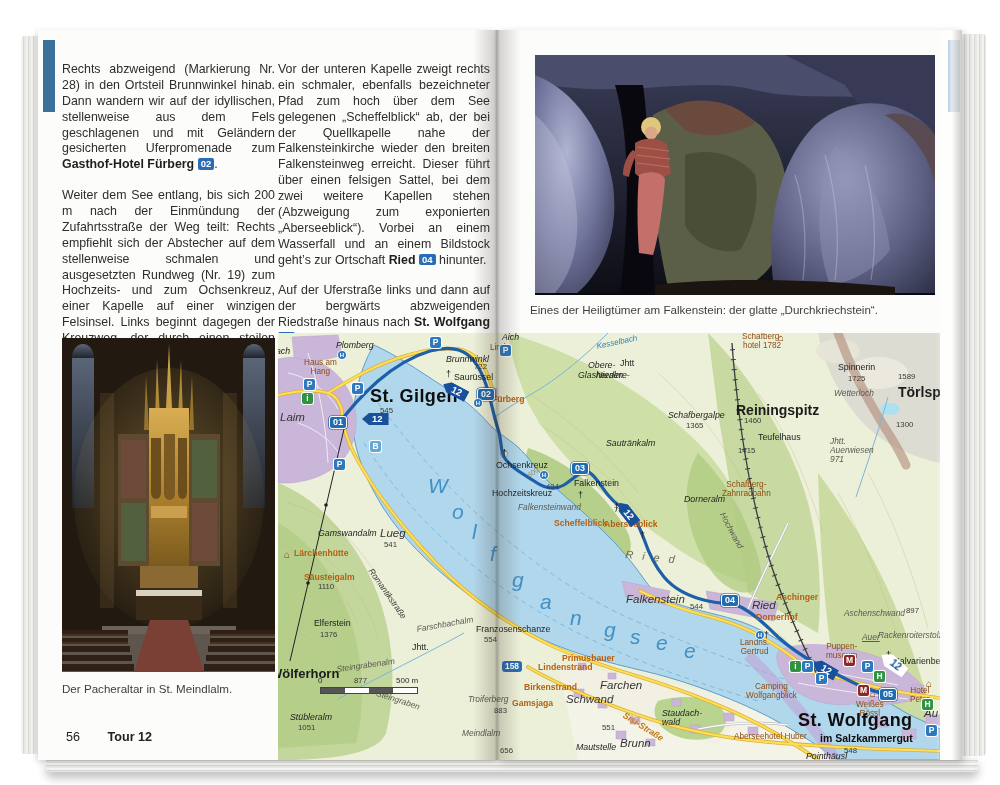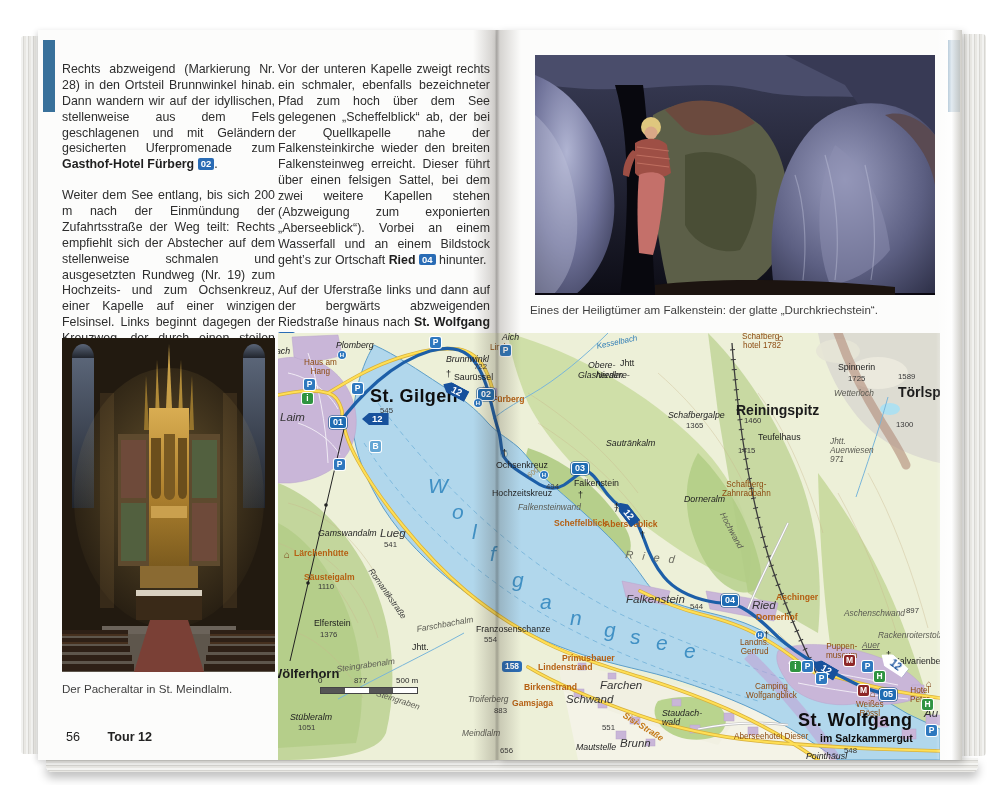--- a/index.html
+++ b/index.html
@@ -451,32 +451,32 @@
         <div class="lbl s-cross" style="left: 486px; top: 298px;">†</div>
         <div class="lbl s-hut" style="left: 468px; top: 350px;">Camping
 Wolfgangblick</div>
         <div class="lbl s-hut" style="left: 548px; top: 310px;">Puppen-
 museum</div>
         <div class="lbl s-place" style="left: 616px; top: 324px;">Kalvarienberg</div>
         <div class="lbl s-cross" style="left: 608px; top: 318px;">†</div>
         <div class="lbl s-area" style="left: 566px; top: 276px;">Aschenschwand</div>
         <div class="lbl s-elev" style="left: 628px; top: 274px;">897</div>
         <div class="lbl s-area" style="left: 600px; top: 298px;">Rackenroiterstolz</div>
-        <div class="lbl s-area" style="left: 584px; top: 308px; text-decoration: underline;">Auer</div>
+        <div class="lbl s-area" style="left: 584px; top: 300px; text-decoration: underline;">Auer</div>
         <div class="lbl s-huticon" style="left: 592px; top: 356px;">⌂</div>
         <div class="lbl s-hut" style="left: 578px; top: 368px;">Weißes
 Rössl</div>
         <div class="lbl s-huticon" style="left: 648px; top: 346px;">⌂</div>
         <div class="lbl s-hut" style="left: 632px; top: 354px;">Hotel
 Peter</div>
         <div class="lbl s-big" style="left: 520px; top: 378px;">St. Wolfgang</div>
         <div class="lbl s-sub" style="left: 542px; top: 400px;">im Salzkammergut</div>
         <div class="lbl s-elev" style="left: 566px; top: 414px;">548</div>
         <div class="lbl s-place-it" style="left: 528px; top: 419px;">Pointhäusl</div>
-        <div class="lbl s-hut" style="left: 456px; top: 400px;">Aberseehotel Dieser</div>
+        <div class="lbl s-hut" style="left: 456px; top: 400px;">Aberseehotel Huber</div>
         <div class="lbl s-place-it-big" style="left: 646px; top: 374px;">Au</div>
         <div class="lbl s-lake" style="left: 150px; top: 142px;">W</div>
         <div class="lbl s-lake" style="left: 174px; top: 168px;">o</div>
         <div class="lbl s-lake" style="left: 194px; top: 188px;">l</div>
         <div class="lbl s-lake" style="left: 212px; top: 210px;">f</div>
         <div class="lbl s-lake" style="left: 234px; top: 236px;">g</div>
         <div class="lbl s-lake" style="left: 262px; top: 258px;">a</div>
         <div class="lbl s-lake" style="left: 292px; top: 274px;">n</div>
         <div class="lbl s-lake" style="left: 326px; top: 286px;">g</div>
         <div class="lbl s-lake" style="left: 352px; top: 293px;">s</div>

